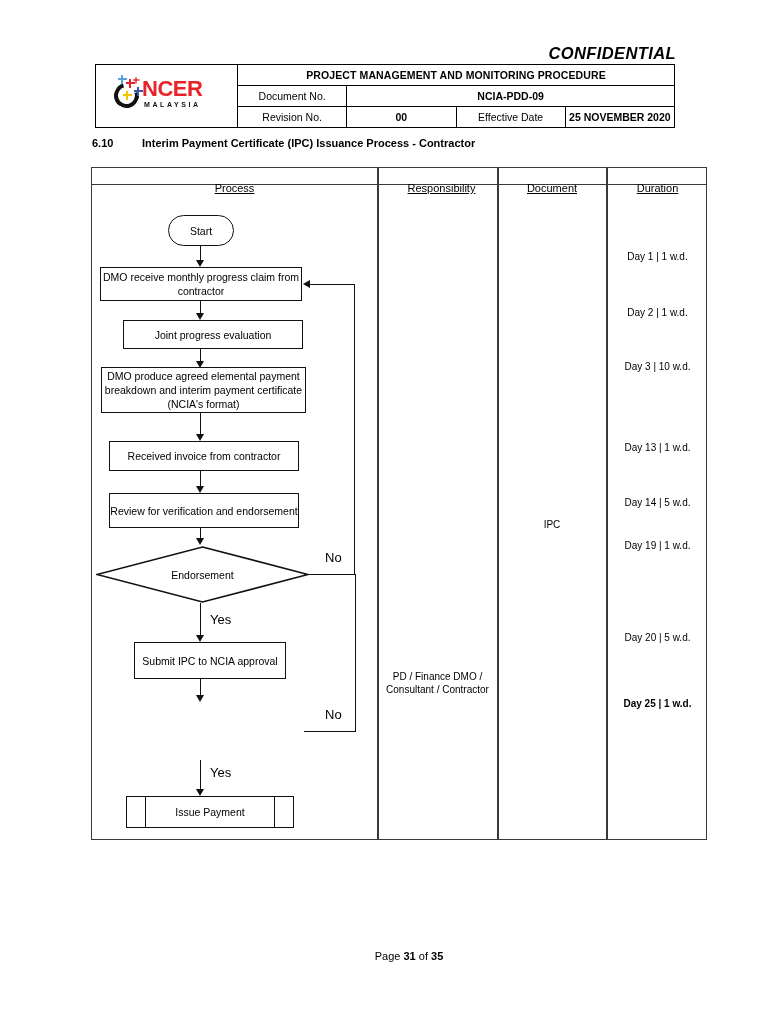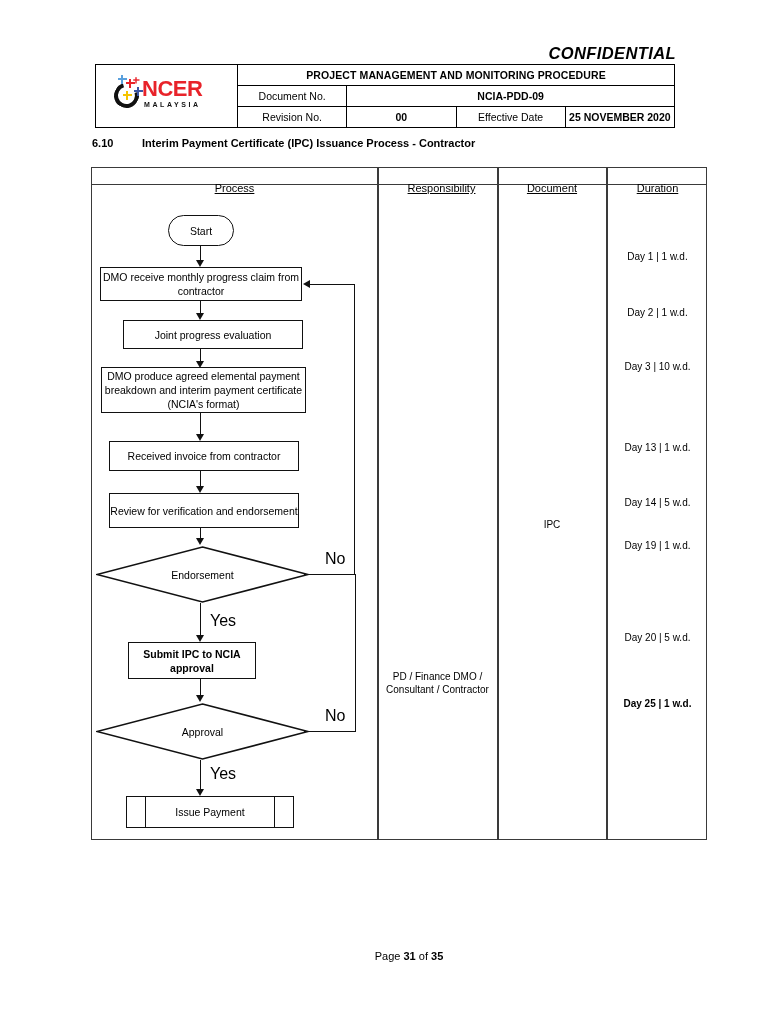--- a/index.html
+++ b/index.html
@@ -236,21 +236,21 @@
   }
   .arrow-left {
     position: absolute;
     width: 0; height: 0;
     border-top: 4.5px solid transparent;
     border-bottom: 4.5px solid transparent;
     border-right: 7px solid #111;
   }
   .edge-label {
     position: absolute;
-    font-size: 16px;
+    font-size: 13px;
     color: #000;
     white-space: nowrap;
   }
 
   
   .cell-text {
     position: absolute;
     font-size: 10px;
     line-height: 13px;
     text-align: center;
@@ -368,32 +368,26 @@
     <div class="vline" style="left:108px; top:418px; height:33px;"></div>
     <div class="arrow-down" style="left:104.2px; top:450px;"></div>
     <div class="edge-label" style="left:118px; top:427px;">Yes</div>
 
     <div class="hline" style="left:212px; top:389px; width:51px;"></div>
     <div class="vline" style="left:261.6px; top:99px; height:291px;"></div>
     <div class="hline" style="left:218px; top:98.5px; width:45px;"></div>
     <div class="arrow-left" style="left:211px; top:94.5px;"></div>
     <div class="edge-label" style="left:233px; top:365px;">No</div>
 
-    <div class="node proc" style="left:36px; top:457px; width:128px; height:37px;font-weight:bold;">
+    <div class="node proc" style="left:42px; top:457px; width:152px; height:37px;">
       <span>Submit IPC to NCIA approval</span>
     </div>
     <div class="vline" style="left:108px; top:494px; height:17px;"></div>
     <div class="arrow-down" style="left:104.2px; top:510px;"></div>
 
-    <div class="diamond-wrap" style="left:4px; top:518px; width:213px; height:57px;">
-      <svg width="213" height="57" viewBox="0 0 213 57">
-        <polygon points="106.5,1 212,28.5 106.5,56 1,28.5" fill="#ffffff" stroke="#111111" stroke-width="1.6"></polygon>
-      </svg>
-      <div class="diamond-label">Approval</div>
-    </div>
 
     <div class="hline" style="left:212px; top:546px; width:52px;"></div>
     <div class="vline" style="left:262.6px; top:389px; height:158px;"></div>
     <div class="edge-label" style="left:233px; top:522px;">No</div>
 
     <div class="vline" style="left:108px; top:575px; height:30px;"></div>
     <div class="arrow-down" style="left:104.2px; top:604px;"></div>
     <div class="edge-label" style="left:118px; top:580px;">Yes</div>
 
     <div class="node predef" style="left:34px; top:611px; width:168px; height:32px;">

